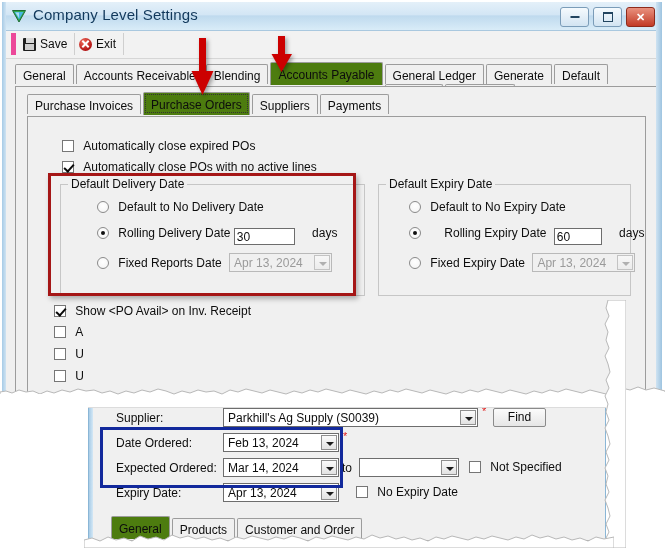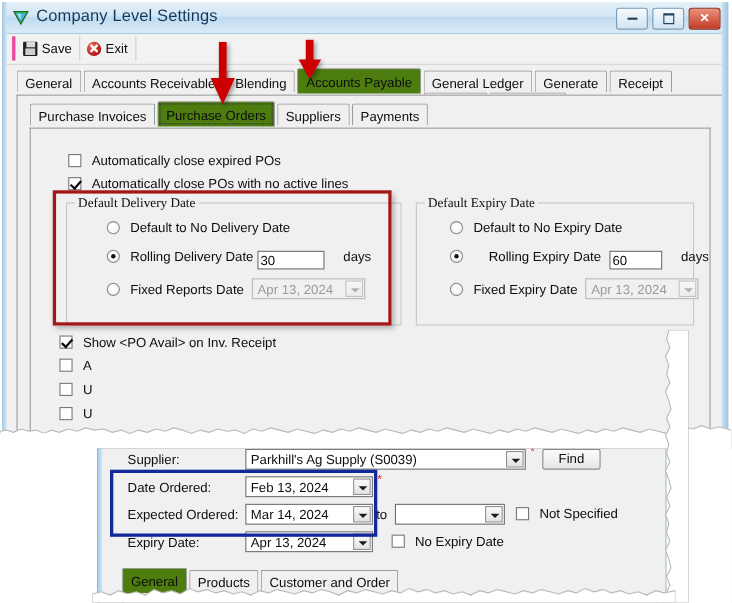--- a/index.html
+++ b/index.html
@@ -30,21 +30,21 @@
     font-style:normal;font-size:10px;line-height:10px;color:#14354f;}
   .wbtn.close i{color:#fff;font-weight:bold;font-size:11px;}
   .min-g{display:block;width:9px;height:2px;background:#21445f;}
   .max-g{display:block;width:8px;height:7px;border:1px solid #21445f;border-top-width:2px;}
 
   
   .toolbar{position:absolute;left:0;top:29px;right:0;height:27px;background:#f2f2f2;
     border-bottom:1px solid #d6d6d6;}
   .tbtn{position:absolute;top:2px;height:22px;display:flex;align-items:center;gap:4px;
     padding:0 7px;border-right:1px solid #cfcfcf;font-size:12px;}
-  .tbtn.first{border-left:3px solid #ec4899;}
+  .tbtn.first{border-left:5px solid #ec4899;}
 
   
   .ico{display:inline-block;position:relative;flex:none;}
   .ico-save{width:13px;height:13px;background:#1f1f1f;border-radius:1px;}
   .ico-save:before{content:"";position:absolute;left:2.5px;top:0;width:8px;height:5px;background:#d8d8d8;}
   .ico-save:after{content:"";position:absolute;left:2px;bottom:0.5px;width:9px;height:6px;background:#cfcfcf;}
   .ico-exit{width:13px;height:13px;border-radius:50%;
     background:radial-gradient(circle at 35% 30%,#f06a5a,#b31414 70%);position:relative;}
   .ico-exit:before,.ico-exit:after{content:"";position:absolute;left:2px;top:5.5px;
     width:9px;height:2px;background:#fff;}
@@ -79,21 +79,21 @@
     border:solid #0a0a0a;border-width:0 2px 2px 0;transform:rotate(42deg);}
   .rb{display:inline-block;width:12px;height:12px;border:1px solid #8a8a8a;border-radius:50%;
     background:radial-gradient(circle at 50% 40%,#fff,#f2f2f2);position:relative;vertical-align:-2px;
     box-sizing:border-box;}
   .rb.on:after{content:"";position:absolute;left:3px;top:3px;width:4px;height:4px;border-radius:50%;
     background:#101010;}
 
   .fieldrow{position:absolute;white-space:nowrap;font-size:12px;}
 
   .gbox{position:absolute;border:1px solid #c6c6c6;background:transparent;}
-  .gbox > .legend{position:absolute;left:7px;top:-8px;background:#f0f0f0;padding:0 3px;font-size:12px;font-family:Liberation Serif, serif;}
+  .gbox > .legend{position:absolute;left:7px;top:-8px;background:#f0f0f0;padding:0 3px;font-size:12px;}
 
   .txtin{display:inline-block;border:1px solid #6d6d6d;background:#fff;height:17px;
     line-height:16px;padding:0 2px;font-size:12px;box-sizing:border-box;vertical-align:-4px;}
   .txtin.dis{background:#f0f0f0;border-color:#b5b5b5;color:#9a9a9a;}
 
   .combo{display:inline-block;position:relative;border:1px solid #6d6d6d;background:#fff;height:19px;
     box-sizing:border-box;vertical-align:-5px;}
   .combo .cv{position:absolute;left:4px;top:1px;font-size:12px;line-height:16px;}
   .combo .btn{position:absolute;right:1px;top:1px;width:16px;height:15px;
     background:linear-gradient(to bottom,#fbfbfb,#e2e2e2);border:1px solid #8f8f8f;box-sizing:border-box;}
@@ -170,21 +170,21 @@
     </div>
   </div>
 
   <div class="tabrow" style="left:12px;top:62px;width:640px;">
     <div class="tab"><span>General</span></div>
     <div class="tab"><span>Accounts Receivable</span></div>
     <div class="tab"><span>Blending</span></div>
     <div class="tab sel"><span>Accounts Payable</span></div>
     <div class="tab"><span>General Ledger</span></div>
     <div class="tab"><span>Generate</span></div>
-    <div class="tab"><span>Receipt</span></div>
+    <div class="tab"><span>Default</span></div>
     <div class="tab"><span>Reports</span></div>
     <div class="tab"><span>Messages</span></div>
   </div>
   <div class="panel" style="left:12px;top:84px;width:641px;height:308px;border:1px solid #9c9c9c;border-bottom:none;background:#f0f0f0;"></div>
 
   <div class="tabrow" style="left:24px;top:92px;width:600px;z-index:5;">
     <div class="tab"><span>Purchase Invoices</span></div>
     <div class="tab sel focus"><span>Purchase Orders</span></div>
     <div class="tab"><span>Suppliers</span></div>
     <div class="tab"><span>Payments</span></div>

